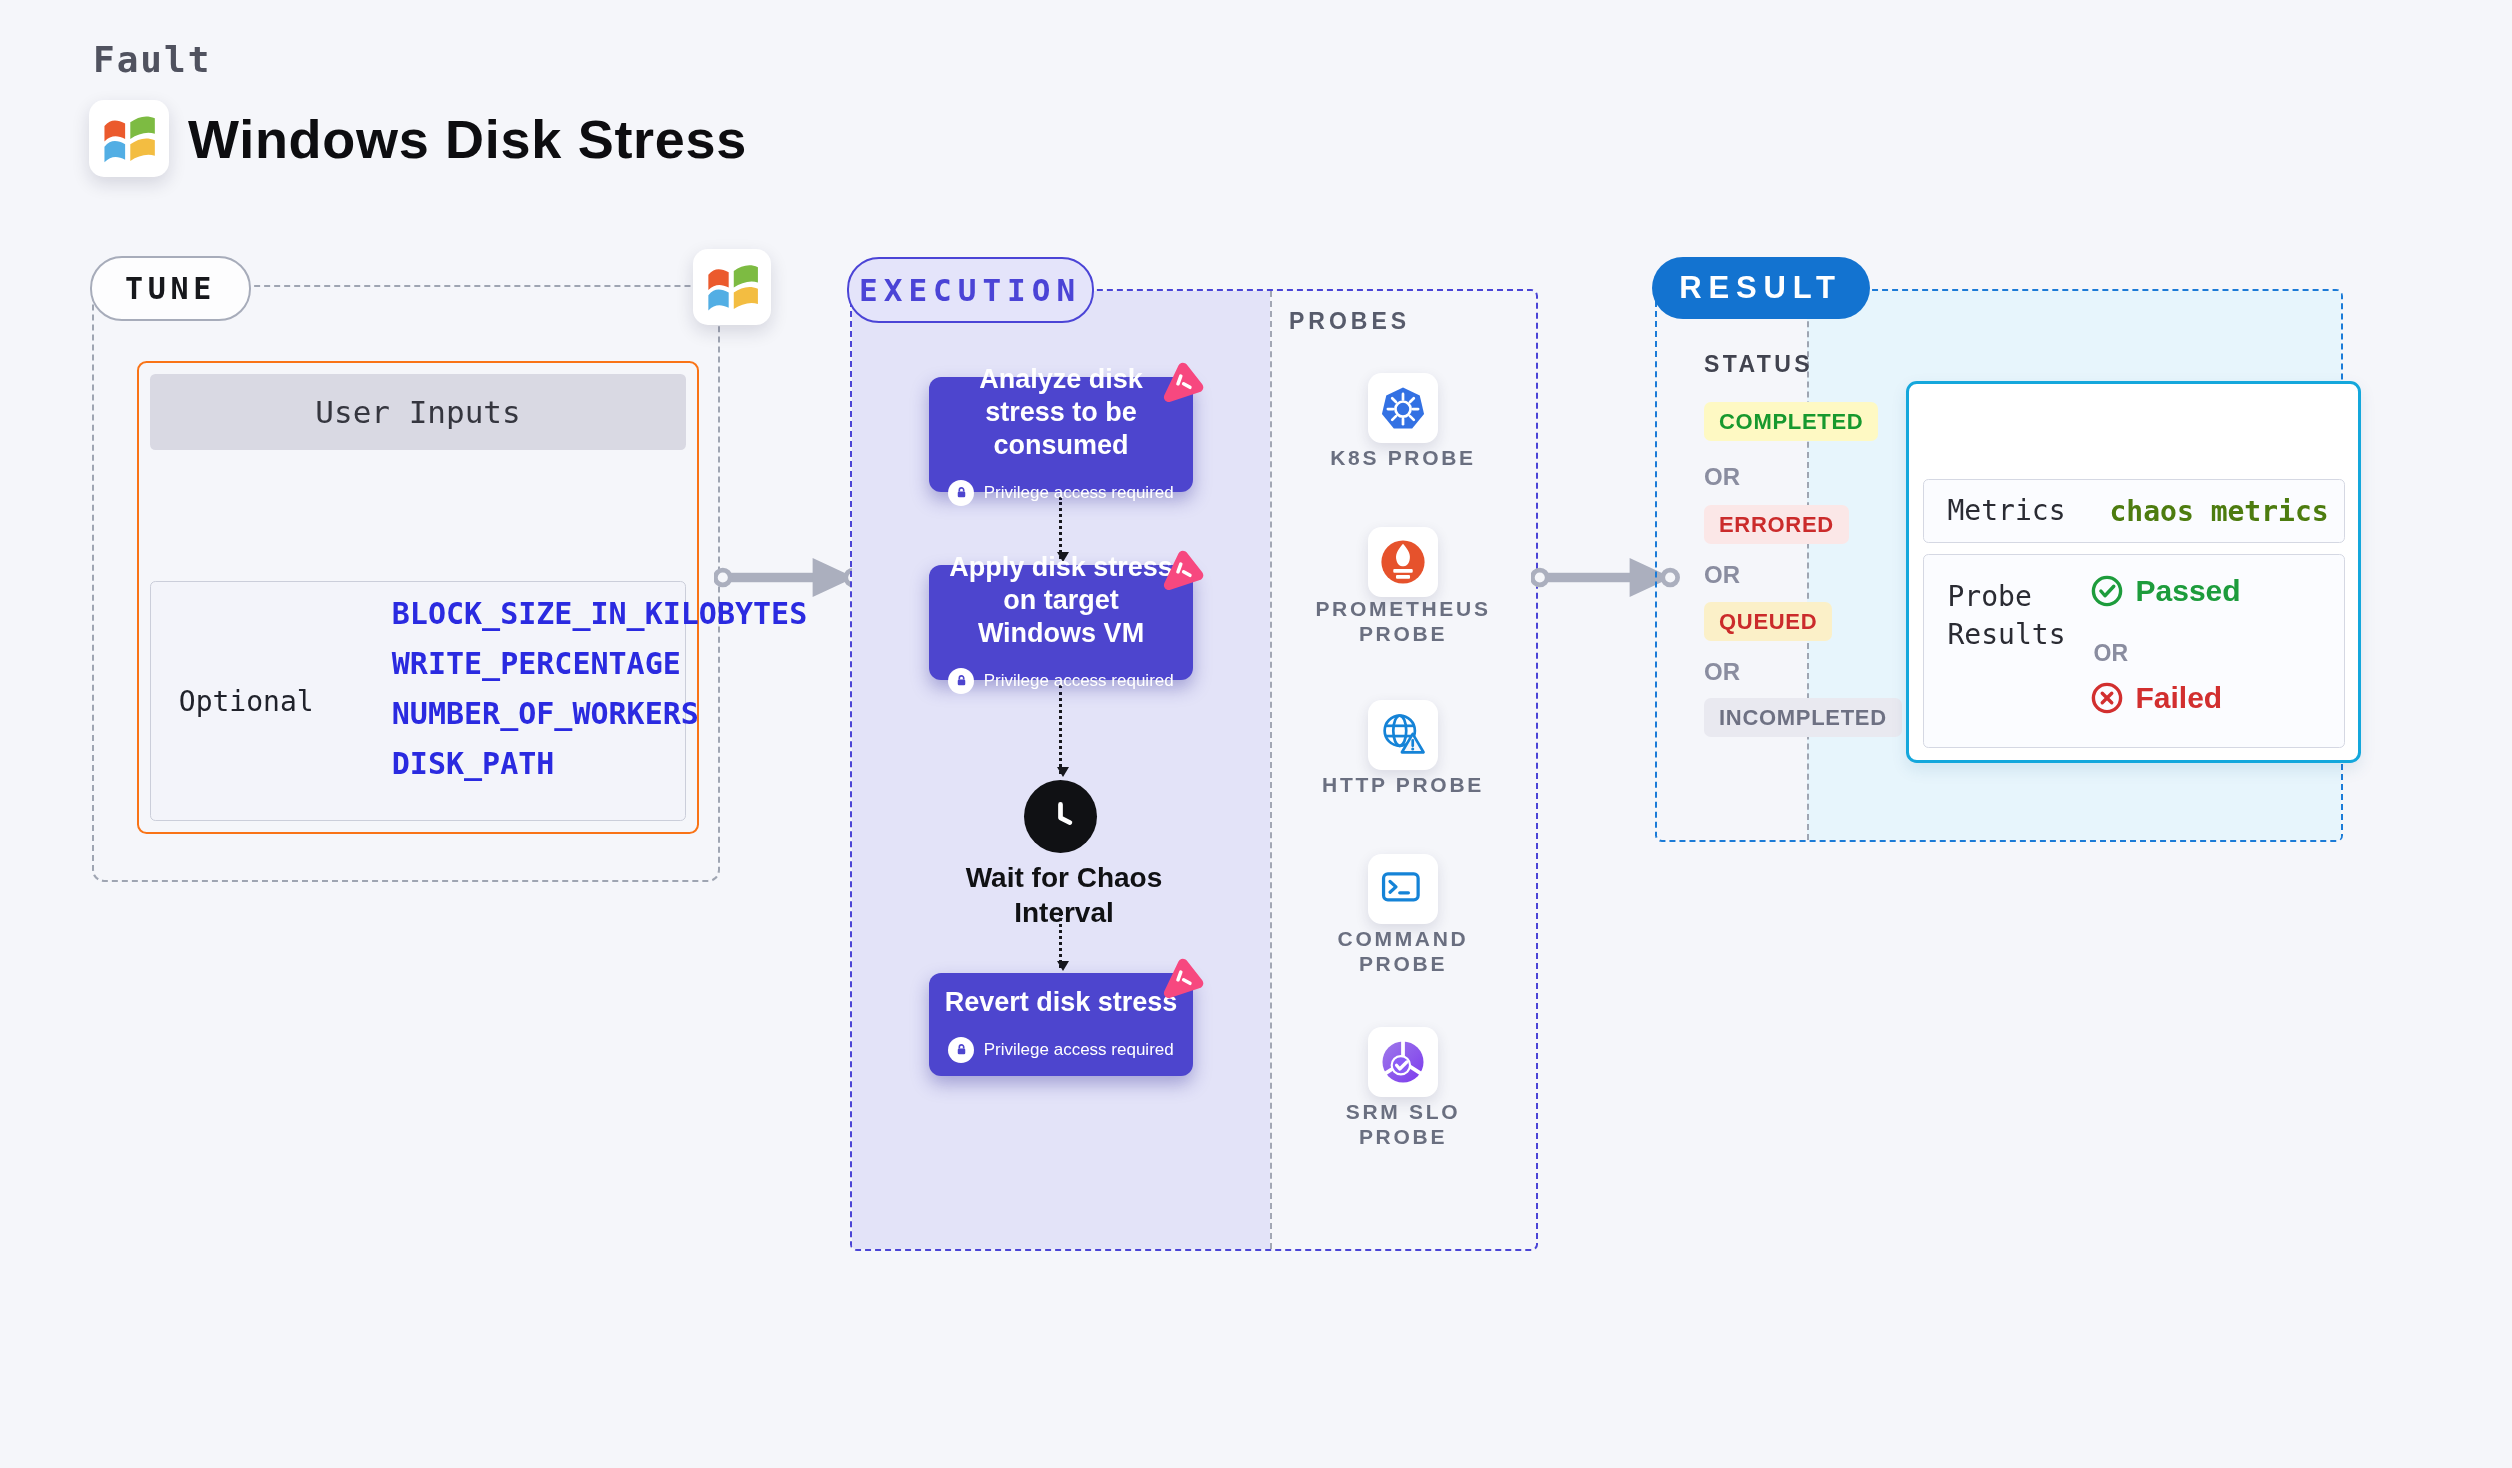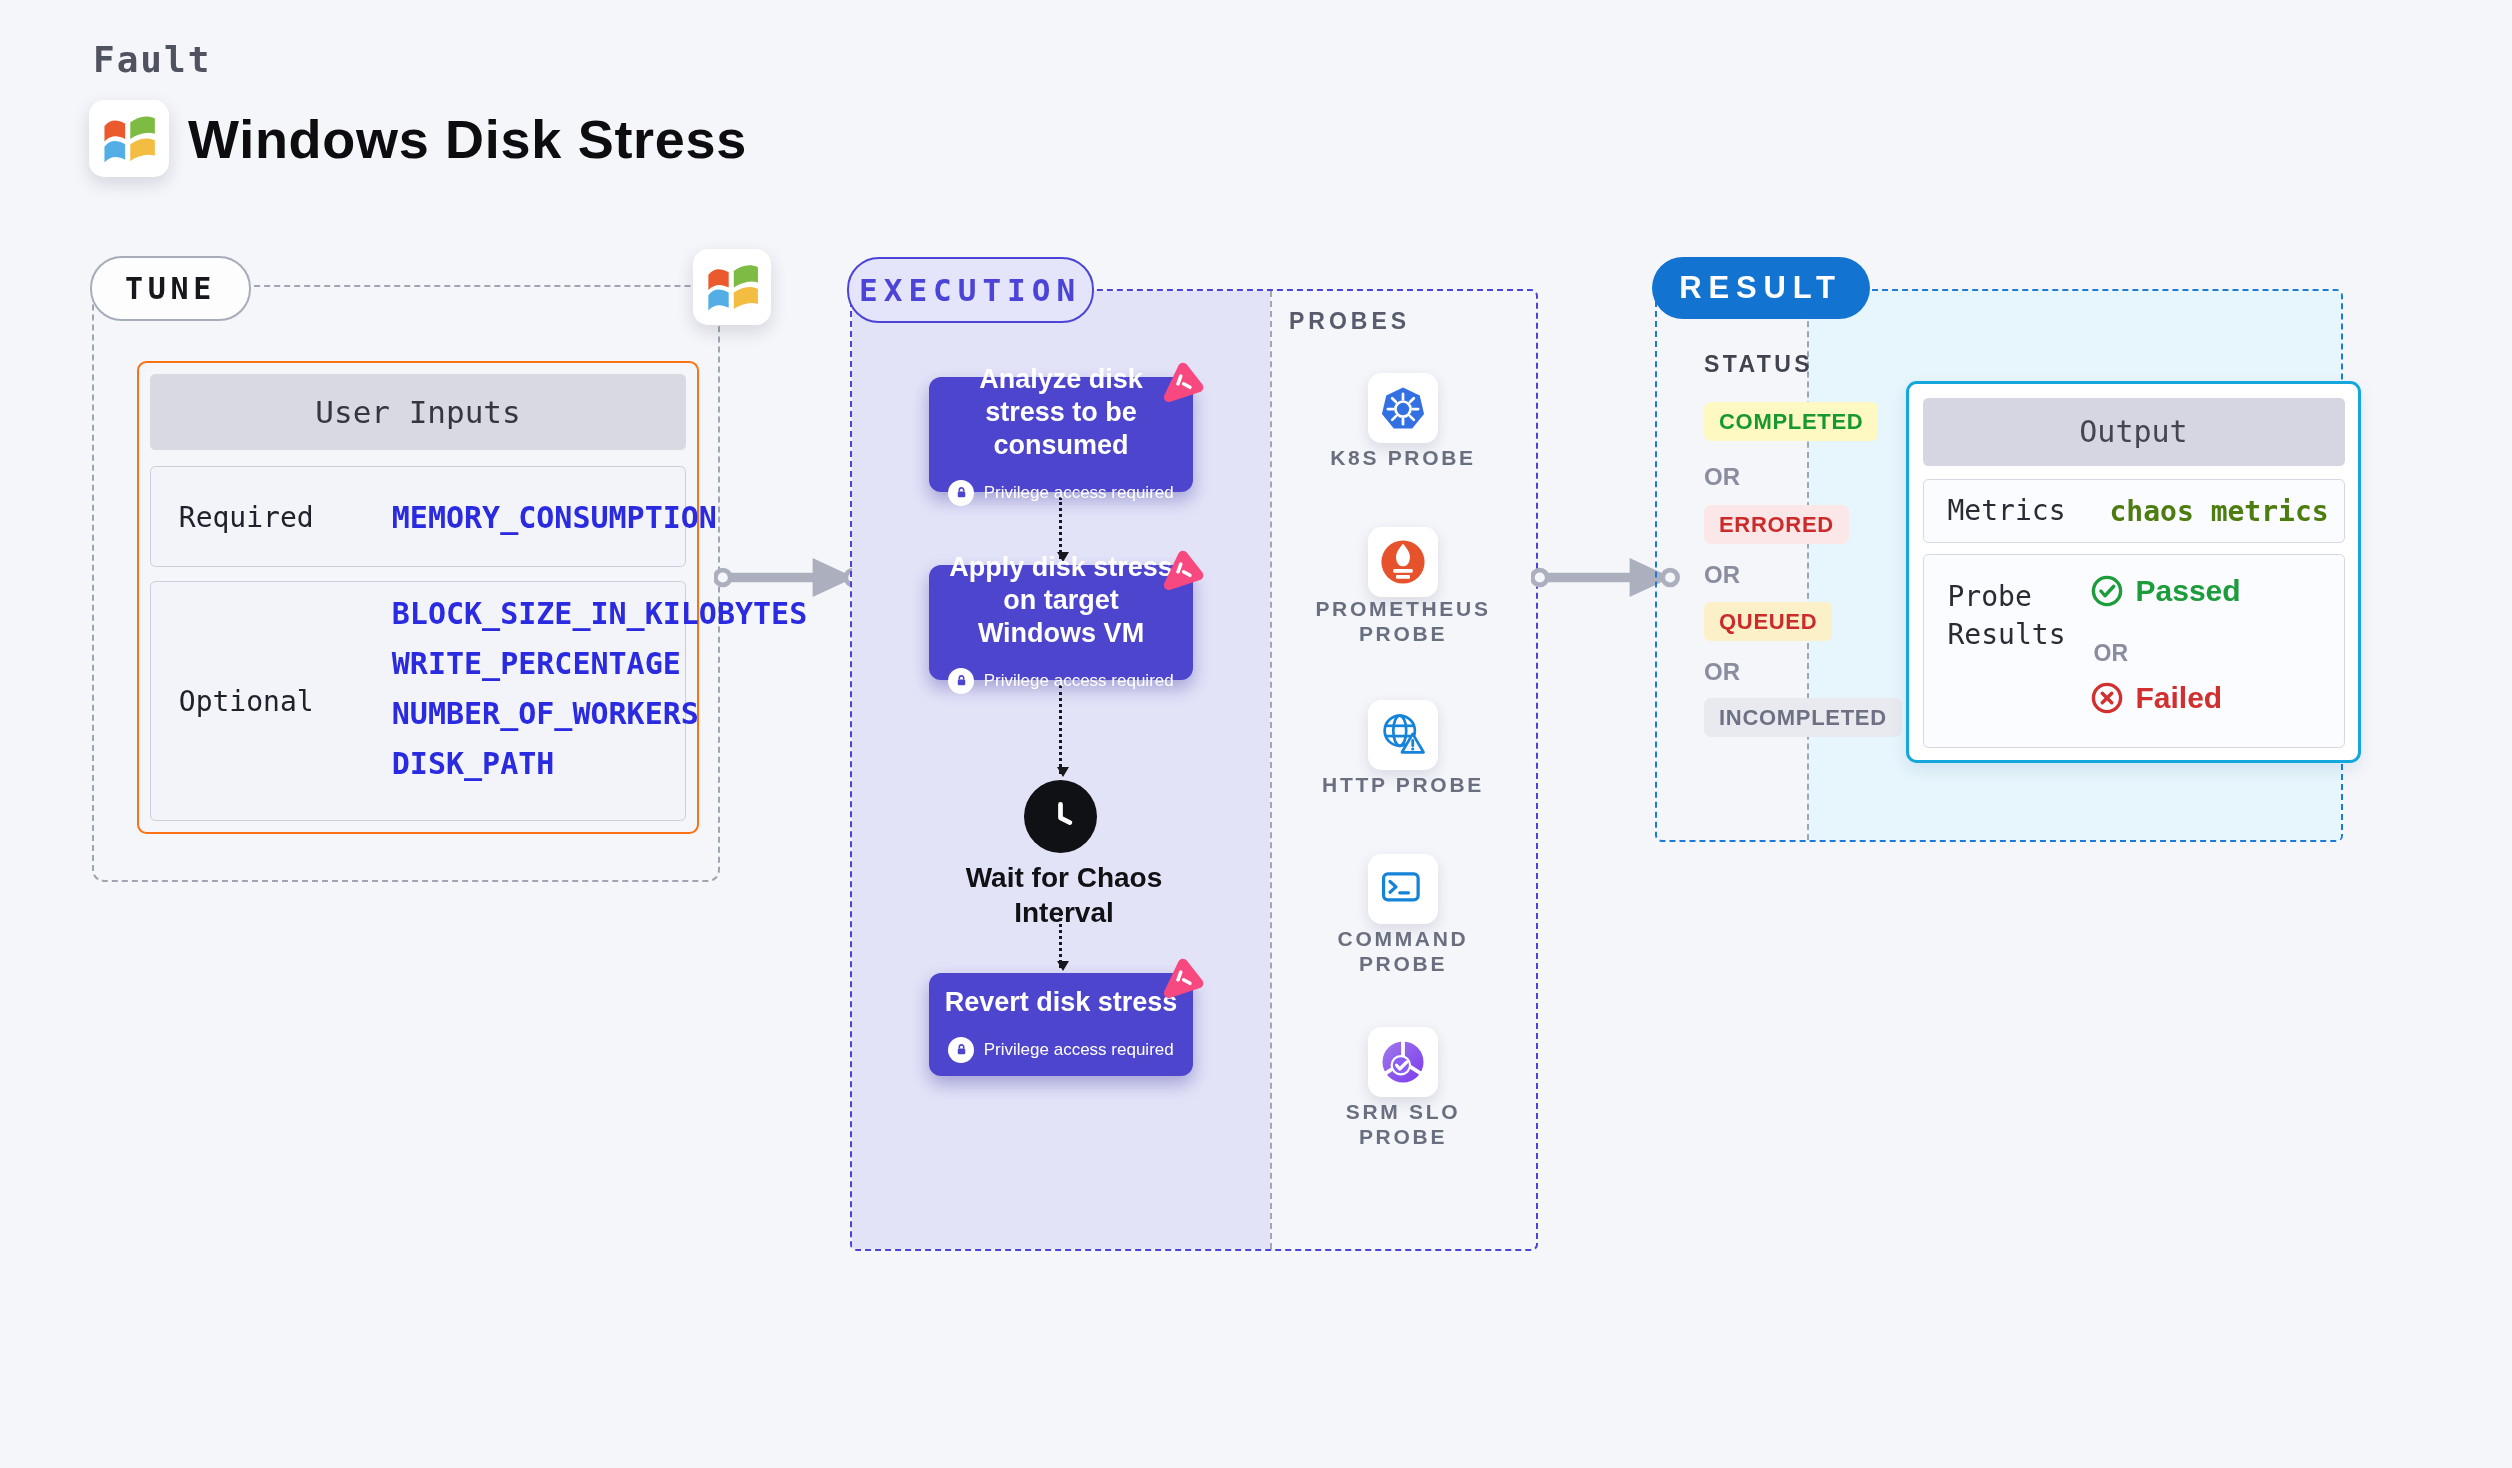--- a/index.html
+++ b/index.html
@@ -109,24 +109,20 @@
         <path d="M10,28 C20,16 30,18 42,24 L42,48 C30,42 20,42 10,52 Z" fill="#EB5A2D"></path>
         <path d="M50,22 C62,14 74,10 88,16 L88,40 C76,36 62,40 50,48 Z" fill="#7DBB42"></path>
         <path d="M10,60 C20,48 30,50 42,56 L42,80 C30,74 20,74 10,84 Z" fill="#52AEE4"></path>
         <path d="M50,56 C62,48 74,44 88,50 L88,74 C76,70 62,74 50,82 Z" fill="#F3BD41"></path>
       </svg>
     </div>
 
     <div class="abs ui-card">
       <div class="abs ui-header mono">User Inputs</div>
 
-      <div class="abs ui-row" style="top:103px;height:99px;">
-        <div class="abs mono row-label">Required</div>
-        <div class="abs mono blue-val" style="left:241px;top:50%;transform:translateY(-50%);">MEMORY_CONSUMPTION</div>
-      </div>
 
       <div class="abs ui-row" style="top:218px;bottom:10.8px;">
         <div class="abs mono row-label">Optional</div>
         <div class="abs mono blue-val opt-list" style="left:241px;top:6.8px;">
           <div>BLOCK_SIZE_IN_KILOBYTES</div>
           <div>WRITE_PERCENTAGE</div>
           <div>NUMBER_OF_WORKERS</div>
           <div>DISK_PATH</div>
         </div>
       </div>
@@ -306,21 +302,20 @@
 
     <div class="abs badge b-completed" style="left:47px;top:111px;">COMPLETED</div>
     <div class="abs or-txt" style="left:47px;top:172px;">OR</div>
     <div class="abs badge b-errored" style="left:47px;top:214px;">ERRORED</div>
     <div class="abs or-txt" style="left:47px;top:270px;">OR</div>
     <div class="abs badge b-queued" style="left:47px;top:311px;">QUEUED</div>
     <div class="abs or-txt" style="left:47px;top:367px;">OR</div>
     <div class="abs badge b-incompleted" style="left:47px;top:407px;">INCOMPLETED</div>
 
     <div class="abs output-box">
-      <div class="abs out-header mono">Output</div>
 
       <div class="abs out-row" style="top:95px;height:62px;">
         <div class="abs mono out-label" style="left:24px;top:50%;transform:translateY(-50%);">Metrics</div>
         <div class="abs mono chaos-metrics" style="left:186px;top:50%;transform:translateY(-50%);">chaos metrics</div>
       </div>
 
       <div class="abs out-row" style="top:170px;height:192px;">
         <div class="abs mono out-label" style="left:24px;top:23px;width:142px;">Probe Results</div>
 
         <div class="abs pr-row" style="left:166px;top:19px;">

